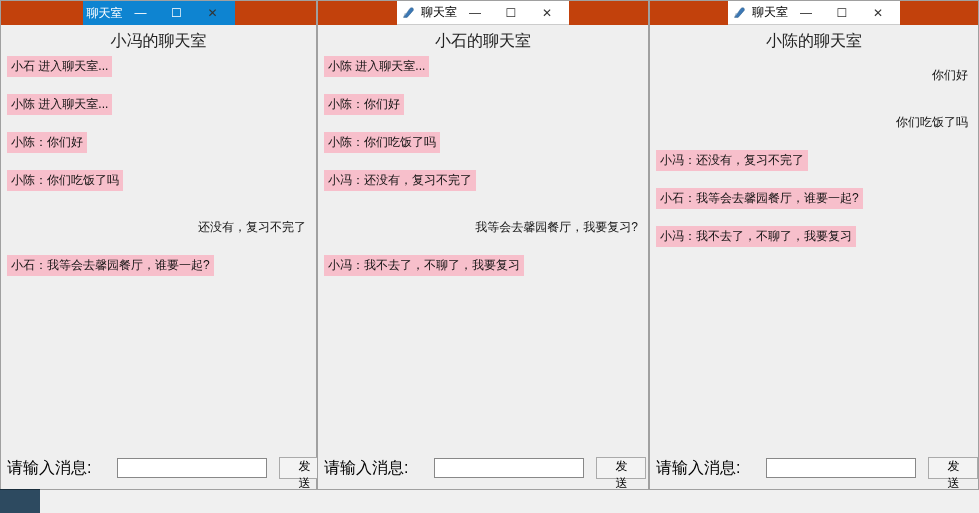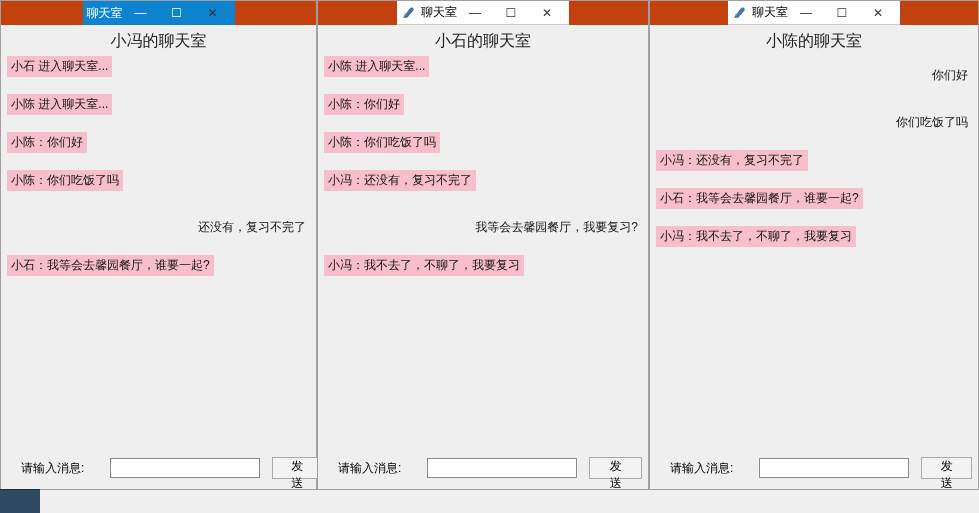--- a/index.html
+++ b/index.html
@@ -84,21 +84,21 @@
     align-self:flex-end;
     text-align:right;
     margin-top:9px;
   }
   .inputrow {
     display:flex;
     align-items:center;
     padding: 6px 6px 10px;
     gap:6px;
   }
-  .inputrow .lbl { flex:0 0 auto; font-size:12px;margin-left:14px; }
+  .inputrow .lbl { flex:0 0 auto; font-size:16px; }
   .inputrow .field {
     flex:1;
     max-width: 150px;
     margin-left: 20px;
     height: 20px;
     border:1px solid #888;
     padding:1px 3px;
     font-size:12px;
     background:#fff;
   }

